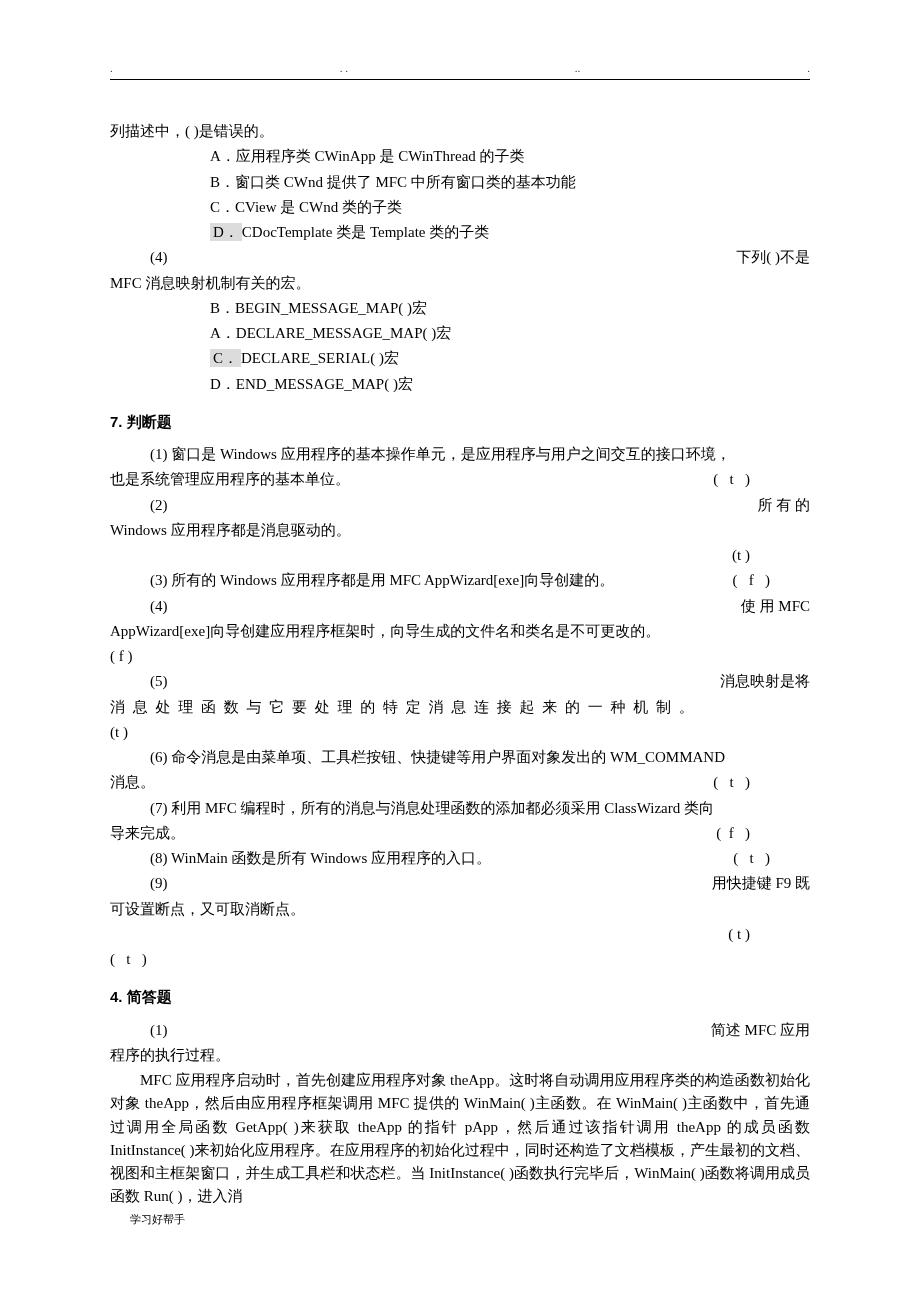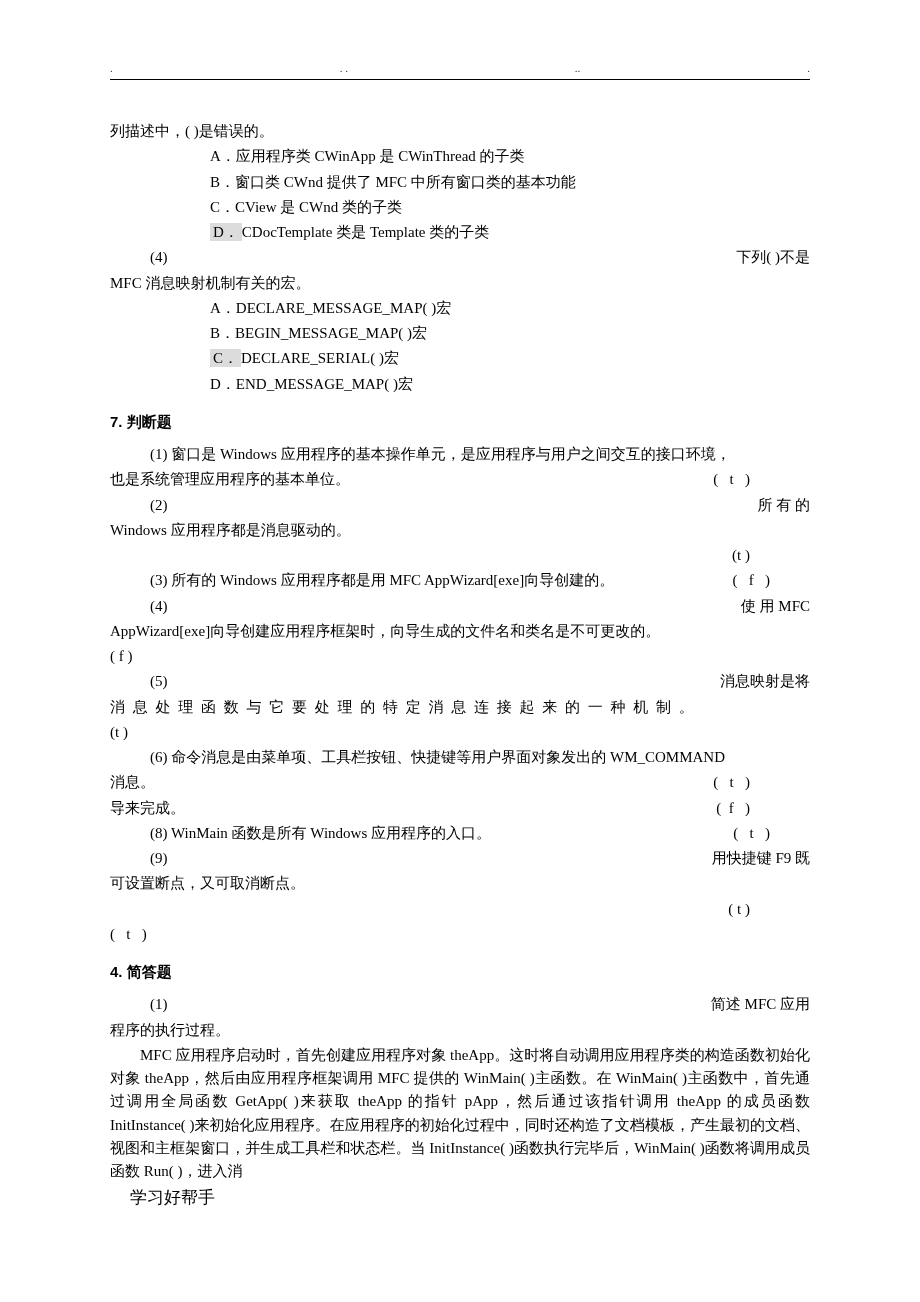--- a/index.html
+++ b/index.html
@@ -27,21 +27,21 @@
   .indent1 { padding-left: 40px; }
   .indent2 { padding-left: 100px; }
   .firstline { text-indent: 2em; }
   .highlight { background: #dcdcdc; padding: 1px 3px; }
   .section-title { font-weight: bold; margin-top: 14px; margin-bottom: 10px; font-family: "SimHei", sans-serif; }
   .split-line { display: flex; justify-content: space-between; width: 100%; }
   .split-line .left { padding-left: 40px; }
   .tf-line { display: flex; }
   .tf-text { flex: 1; }
   .tf-mark { white-space: pre; }
-  .footer { padding-left: 20px; font-size: 17px; }
+  .footer { padding-left: 20px; font-size: 11px; }
 </style>
 </head>
 <body>
 
 <div class="header-line">
   <span>.</span>
   <span>. .</span>
   <span>..</span>
   <span>.</span>
 </div>
@@ -56,22 +56,22 @@
   <div class="para indent2">
     <span class="highlight">D．</span><span>CDocTemplate 类是 Template 类的子类</span>
   </div>
 
   <div class="para split-line">
     <span class="left">(4)</span>
     <span>下列(     )不是</span>
   </div>
   <div class="para">MFC 消息映射机制有关的宏。</div>
 
+  <div class="para indent2">B．BEGIN_MESSAGE_MAP( )宏</div>
   <div class="para indent2">A．DECLARE_MESSAGE_MAP( )宏</div>
-  <div class="para indent2">B．BEGIN_MESSAGE_MAP( )宏</div>
   <div class="para indent2">
     <span class="highlight">C．</span><span>DECLARE_SERIAL( )宏</span>
   </div>
   <div class="para indent2">D．END_MESSAGE_MAP( )宏</div>
 
   <div class="section-title">7. 判断题</div>
 
   <div class="para indent1">(1) 窗口是 Windows 应用程序的基本操作单元，是应用程序与用户之间交互的接口环境，</div>
   <div class="para tf-line">
     <span class="tf-text">也是系统管理应用程序的基本单位。</span>
@@ -103,20 +103,21 @@
   </div>
   <div class="para" style="letter-spacing:2px;">消 息 处 理 函 数 与 它 要 处 理 的 特 定 消 息 连 接 起 来 的 一 种 机 制 。</div>
   <div class="para">(t  )</div>
 
   <div class="para indent1">(6) 命令消息是由菜单项、工具栏按钮、快捷键等用户界面对象发出的 WM_COMMAND</div>
   <div class="para tf-line">
     <span class="tf-text">消息。</span>
     <span class="tf-mark" style="padding-right:60px;">(   t   )</span>
   </div>
 
+  <div class="para indent1">(7) 利用 MFC 编程时，所有的消息与消息处理函数的添加都必须采用 ClassWizard 类向</div>
   <div class="para tf-line">
     <span class="tf-text">导来完成。</span>
     <span class="tf-mark" style="padding-right:60px;">(  f   )</span>
   </div>
 
   <div class="para tf-line">
     <span class="tf-text" style="padding-left:40px;">(8) WinMain 函数是所有 Windows 应用程序的入口。</span>
     <span class="tf-mark" style="padding-right:40px;">(   t   )</span>
   </div>
 

